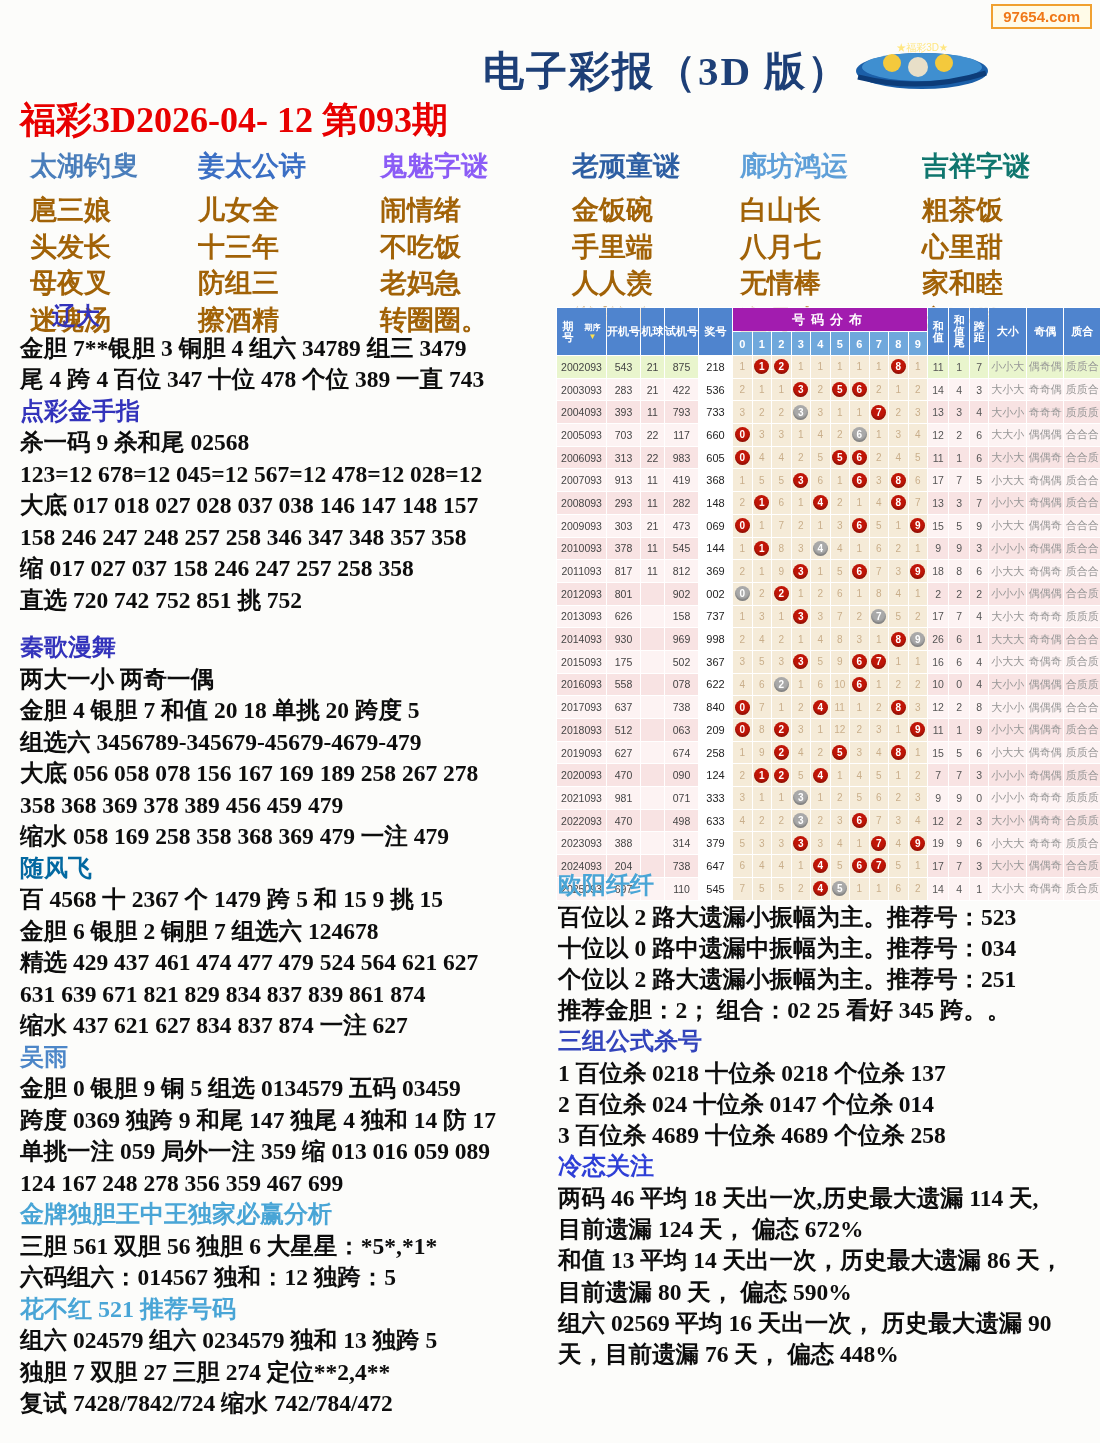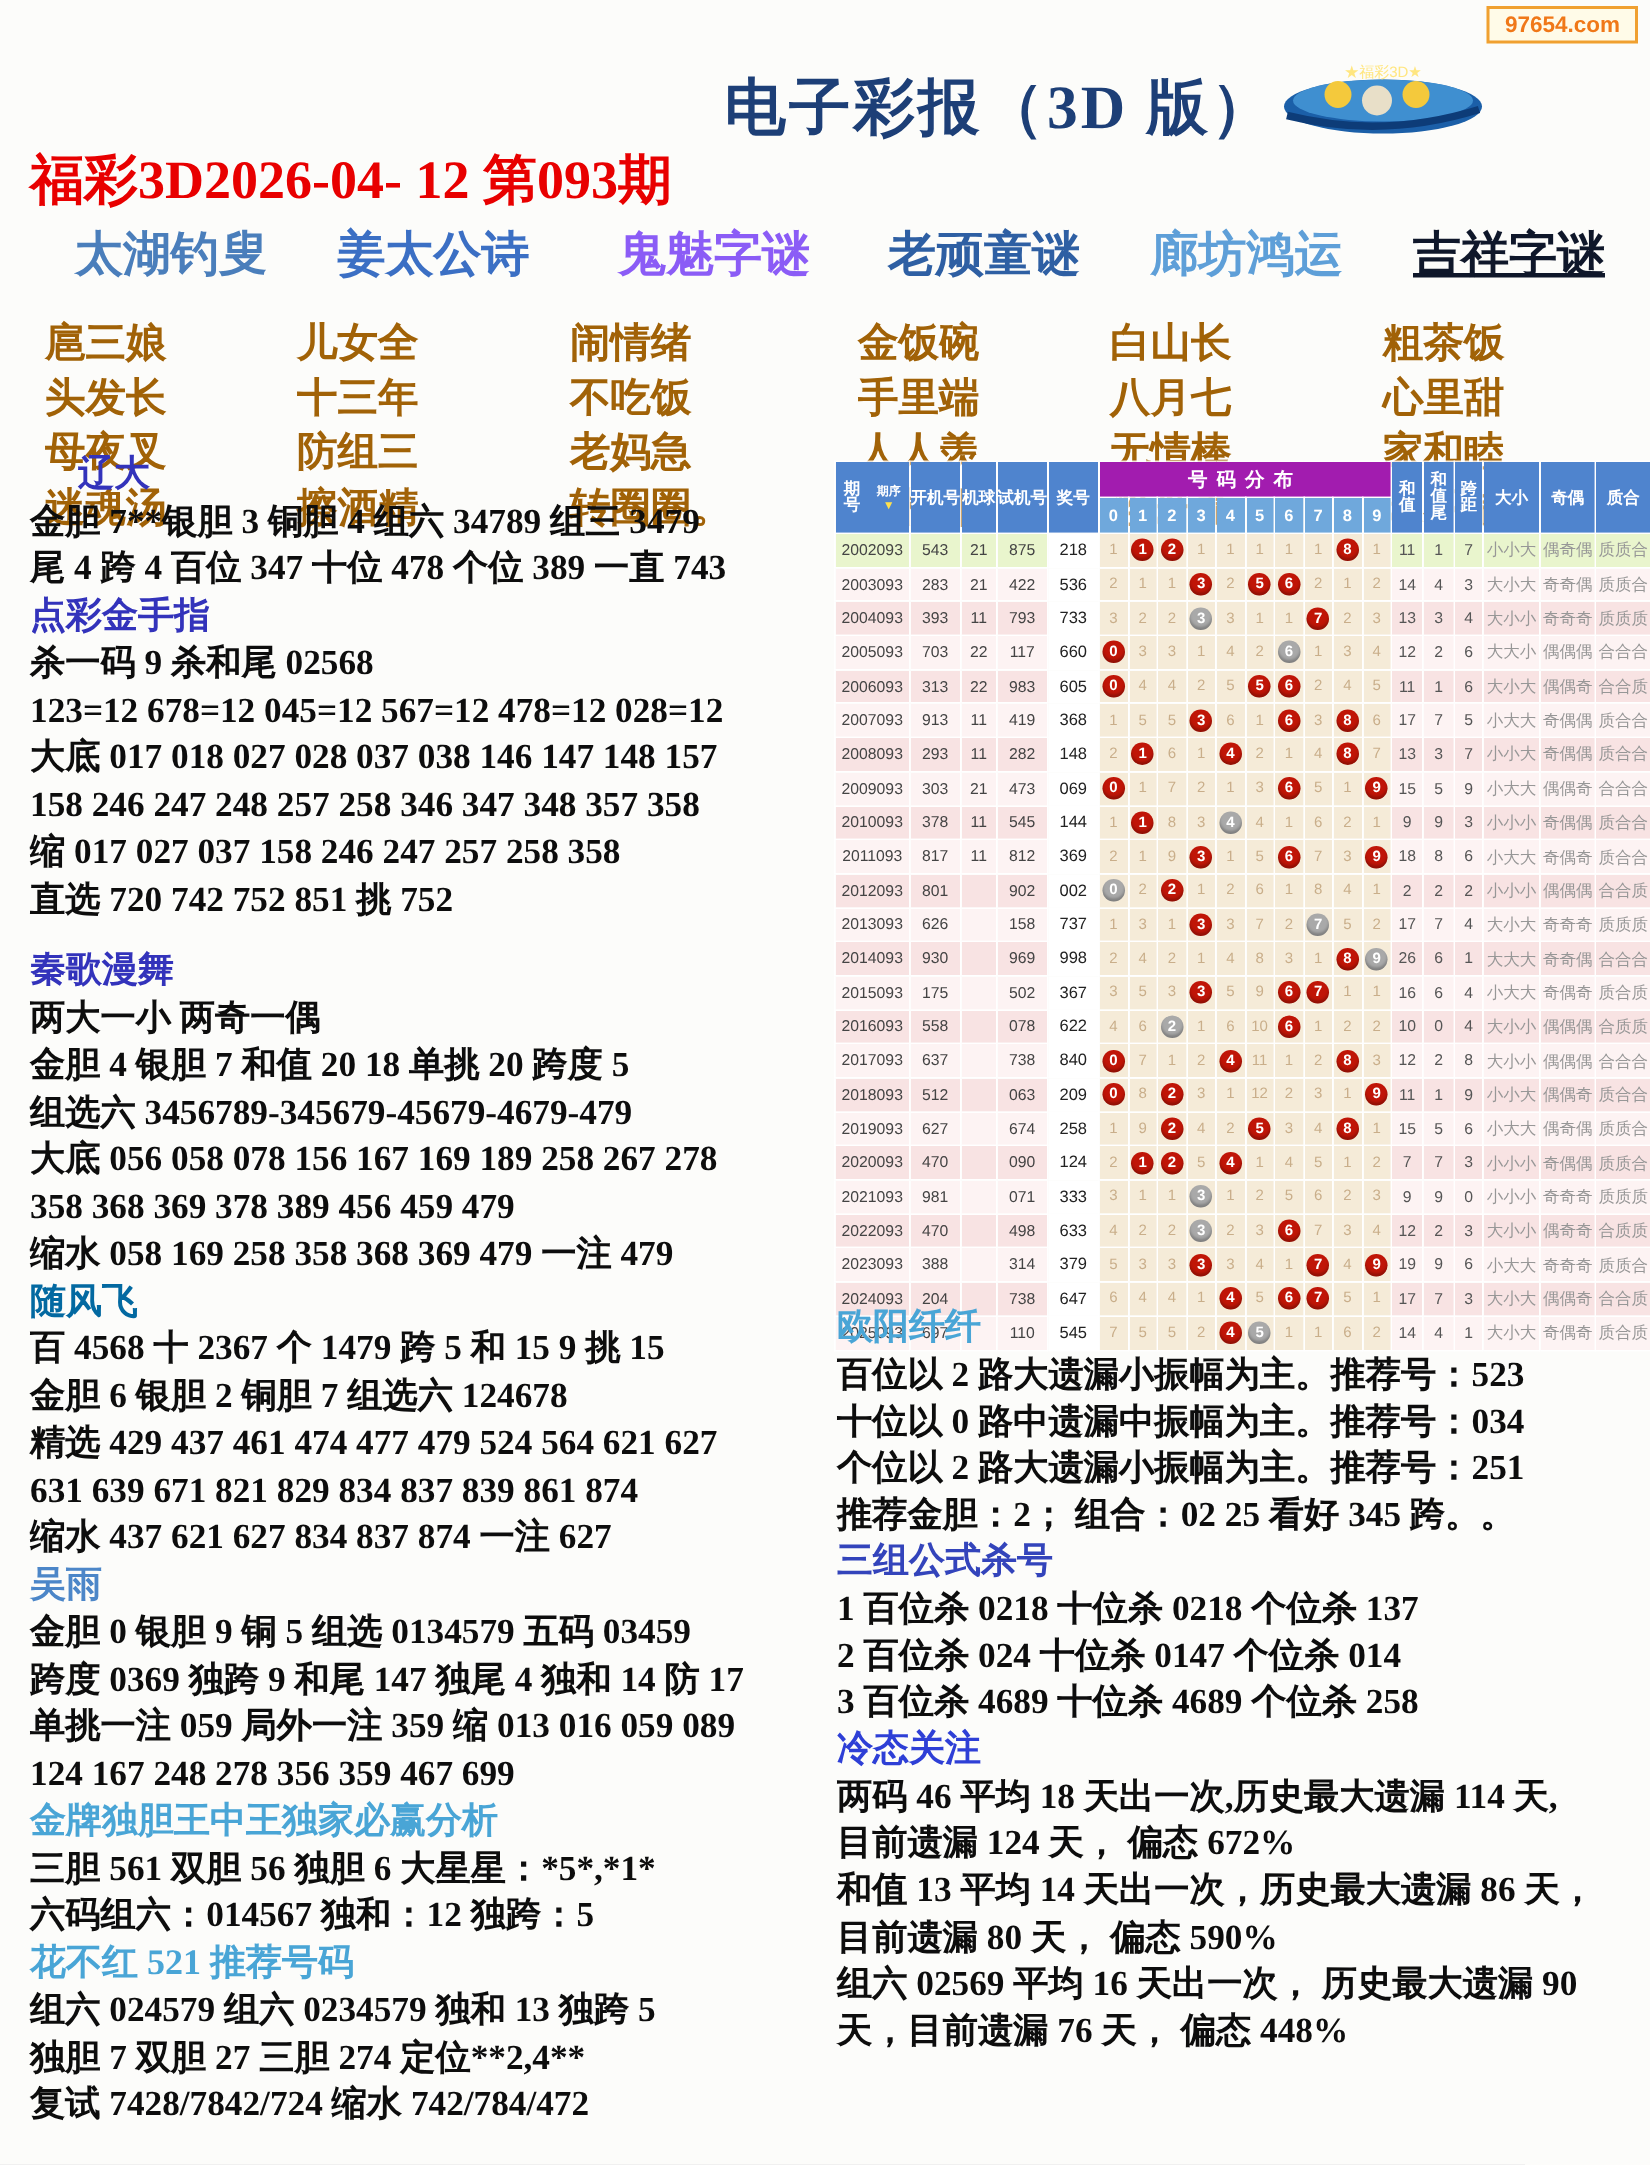--- a/index.html
+++ b/index.html
@@ -9,21 +9,21 @@
   .badge{position:absolute;top:4px;right:8px;border:2px solid #f0a030;background:#fffbe8;
          color:#f07818;font:bold 15px "Liberation Sans",sans-serif;padding:2px 10px;}
   
   .masthead{position:absolute;left:483px;top:44px;font-size:41px;font-weight:bold;color:#1d3f77;
             letter-spacing:2px;white-space:nowrap;}
   .logo{position:absolute;left:848px;top:33px;width:148px;height:64px;}
   .issue{position:absolute;left:20px;top:96px;font-size:36px;font-weight:bold;color:#e80000;white-space:nowrap;}
   
   #riddles{position:absolute;left:30px;top:148px;width:1060px;display:grid;
            grid-template-columns:168px 182px 192px 168px 182px 168px;}
-  .riddle-title{font-size:32px;font-weight:bold;margin-bottom:18px;white-space:nowrap;text-align:center;}
+  .riddle-title{font-size:27px;font-weight:bold;margin-bottom:8px;white-space:nowrap;}
   .riddle-line{font-size:27px;font-weight:bold;color:#a16207;line-height:36.5px;white-space:nowrap;}
   
   #left-sections{position:absolute;left:20px;top:301px;width:540px;}
   #right-sections{position:absolute;left:558px;top:870px;width:542px;}
   .sec-title{font-size:24px;font-weight:bold;line-height:31.5px;white-space:nowrap;}
   .sec-line{font-size:23.5px;font-weight:bold;color:#0d0d0d;line-height:31.5px;white-space:nowrap;}
   #right-sections .sec-line{line-height:31.2px;}
   
   #history{position:absolute;left:556px;top:307px;}
   table{border-collapse:collapse;table-layout:fixed;width:544px;font-family:"Liberation Sans",sans-serif;}
@@ -99,21 +99,21 @@
         <div class="riddle-line">学样难</div>
       </div>
       <div class="riddle-col">
         <div class="riddle-title" style="color: rgb(94, 159, 216);">廊坊鸿运</div>
         <div class="riddle-line">白山长</div>
         <div class="riddle-line">八月七</div>
         <div class="riddle-line">无情棒</div>
         <div class="riddle-line">盗丹壶</div>
       </div>
       <div class="riddle-col">
-        <div class="riddle-title" style="color: #0f172a; text-decoration: underline;">吉祥字谜</div>
+        <div class="riddle-title" style="color: #0f766e;">吉祥字谜</div>
         <div class="riddle-line">粗茶饭</div>
         <div class="riddle-line">心里甜</div>
         <div class="riddle-line">家和睦</div>
         <div class="riddle-line">永不散</div>
       </div>
     </div>
 
   <div id="left-sections">
       <div class="sec">
         <div class="sec-title" style="color: rgb(51, 51, 187); margin-left: 32px;">辽大</div>

